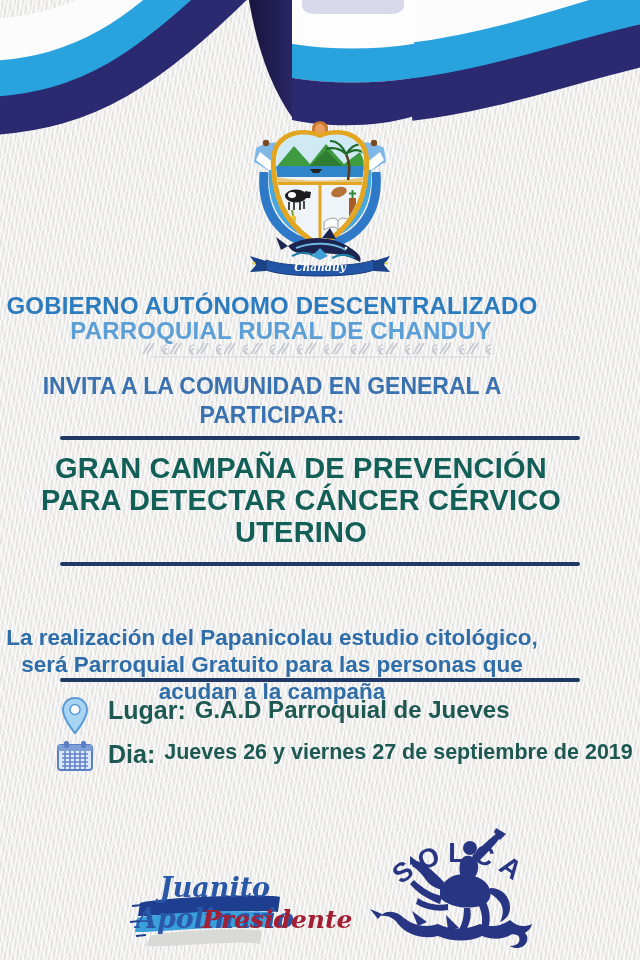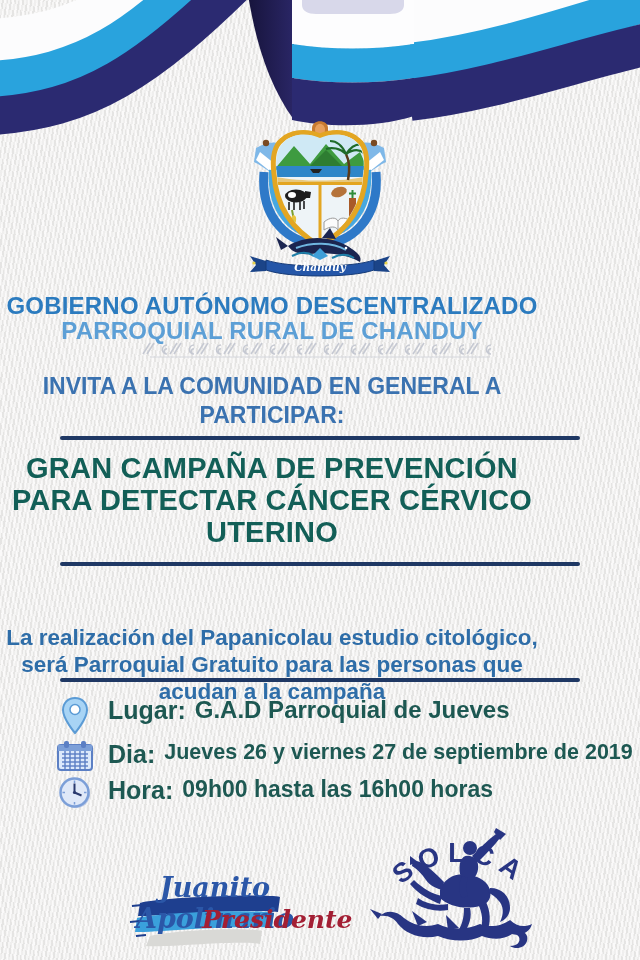--- a/index.html
+++ b/index.html
@@ -9,23 +9,23 @@
     background:#f1f0ee;
     background-image:
       repeating-linear-gradient(100deg, rgba(255,255,255,.55) 0 2px, rgba(120,120,125,.05) 2px 4px),
       repeating-linear-gradient(75deg, rgba(255,255,255,.35) 0 3px, rgba(90,95,105,.04) 3px 7px);
     font-family:"Liberation Sans", sans-serif;
     overflow:hidden;
   }
   .abs{position:absolute;}
   .ctr{left:0;width:544px;text-align:center;}
   .title1{top:292px;font-size:24px;font-weight:bold;color:#2b7bbf;letter-spacing:.2px;}
-  .title2{top:317px;font-size:24px;font-weight:bold;color:#5c9fd6;letter-spacing:.2px;}
+  .title2{top:317px;font-size:24px;font-weight:bold;color:#5c9fd6;letter-spacing:.2px;padding-left:9px;}
   .invite{top:372px;font-size:23px;font-weight:bold;color:#3a72b0;line-height:29px;}
-  .headline{top:452px;font-size:29px;font-weight:bold;color:#125f57;line-height:32px;letter-spacing:.2px;}
+  .headline{top:452px;font-size:29px;font-weight:bold;color:#125f57;line-height:32px;letter-spacing:.2px;margin-left:29px;}
   .para{top:624px;font-size:22.5px;font-weight:bold;color:#2e6da8;line-height:27px;}
   .rule{position:absolute;left:60px;width:520px;height:4px;background:#1f3864;border-radius:2px;}
   .detail-row{position:absolute;left:54px;display:flex;color:#1d5852;}
   .detail-row .lbl{font-weight:bold;font-size:25px;margin-right:9px;white-space:nowrap;}
   .detail-row .val{font-weight:bold;white-space:nowrap;}
   .detail-row .ic{margin-right:12px;display:flex;align-items:center;justify-content:center;width:42px;}
   .sig-name{position:absolute;left:10px;top:16px;width:250px;text-align:center;
     font-family:"DejaVu Serif", serif;font-style:italic;font-weight:bold;
     font-size:27px;color:#2b57a8;}
   .sig-title{position:absolute;left:122px;top:49px;
@@ -249,39 +249,20 @@
           <line x1="19" y1="11" x2="19" y2="30"></line>
             <line x1="24" y1="11" x2="24" y2="30"></line>
           <line x1="29" y1="11" x2="29" y2="30"></line>
         </g>
       </svg>
     </span>
     <span class="lbl">Dia:</span>
     <span class="val" style="font-size:21.5px">Jueves 26 y viernes 27 de septiembre de 2019</span>
   </div>
 
-  <div class="detail-row" style="top:776px">
-    <span class="ic">
-      <svg width="34" height="34" viewBox="0 0 34 34">
-        <circle cx="18" cy="18" r="14" fill="#8fa8dc" opacity=".55"></circle>
-        <circle cx="16.5" cy="16.5" r="14" fill="#dfe8f8" stroke="#7c9fd8" stroke-width="2.5"></circle>
-        <circle cx="16.5" cy="16.5" r="1.6" fill="#2b3a6e"></circle>
-        <line x1="16.5" y1="16.5" x2="16.5" y2="7.5" stroke="#2b3a6e" stroke-width="2"></line>
-        <line x1="16.5" y1="16.5" x2="23.5" y2="19.5" stroke="#2b3a6e" stroke-width="2"></line>
-        <g stroke="#7c9fd8" stroke-width="1.5">
-          <line x1="16.5" y1="4.5" x2="16.5" y2="7"></line>
-            <line x1="16.5" y1="26" x2="16.5" y2="28.5"></line>
-          <line x1="4.5" y1="16.5" x2="7" y2="16.5"></line>
-            <line x1="26" y1="16.5" x2="28.5" y2="16.5"></line>
-        </g>
-      </svg>
-    </span>
-    <span class="lbl">Hora:</span>
-    <span class="val" style="font-size:23px">09h00 hasta las 16h00 horas</span>
-  </div>
 
   <div class="abs" style="left:80px;top:856px;width:226px;height:104px">
     <svg class="abs" style="left:0;top:0" width="270" height="104" viewBox="0 0 270 104">
       <path d="M70,80 C94,74 168,71 182,75 L180,88 C154,84 88,92 66,90 Z" fill="#d9d9d6"></path>
       <path d="M60,47 C74,42 182,37 200,41 L198,56 C170,52 74,60 58,60 Z" fill="#1e3f8f"></path>
       <path d="M57,62 C82,56 178,53 194,57 L192,72 C162,68 80,76 55,76 Z" fill="#3aa0dc"></path>
       <path d="M52,50 L62,49 M50,66 L60,65 M56,80 L66,79" stroke="#1e3f8f" stroke-width="2"></path>
     </svg>
     <div class="sig-name">Juanito Apolinario</div>
     <div class="sig-title">Presidente</div>

